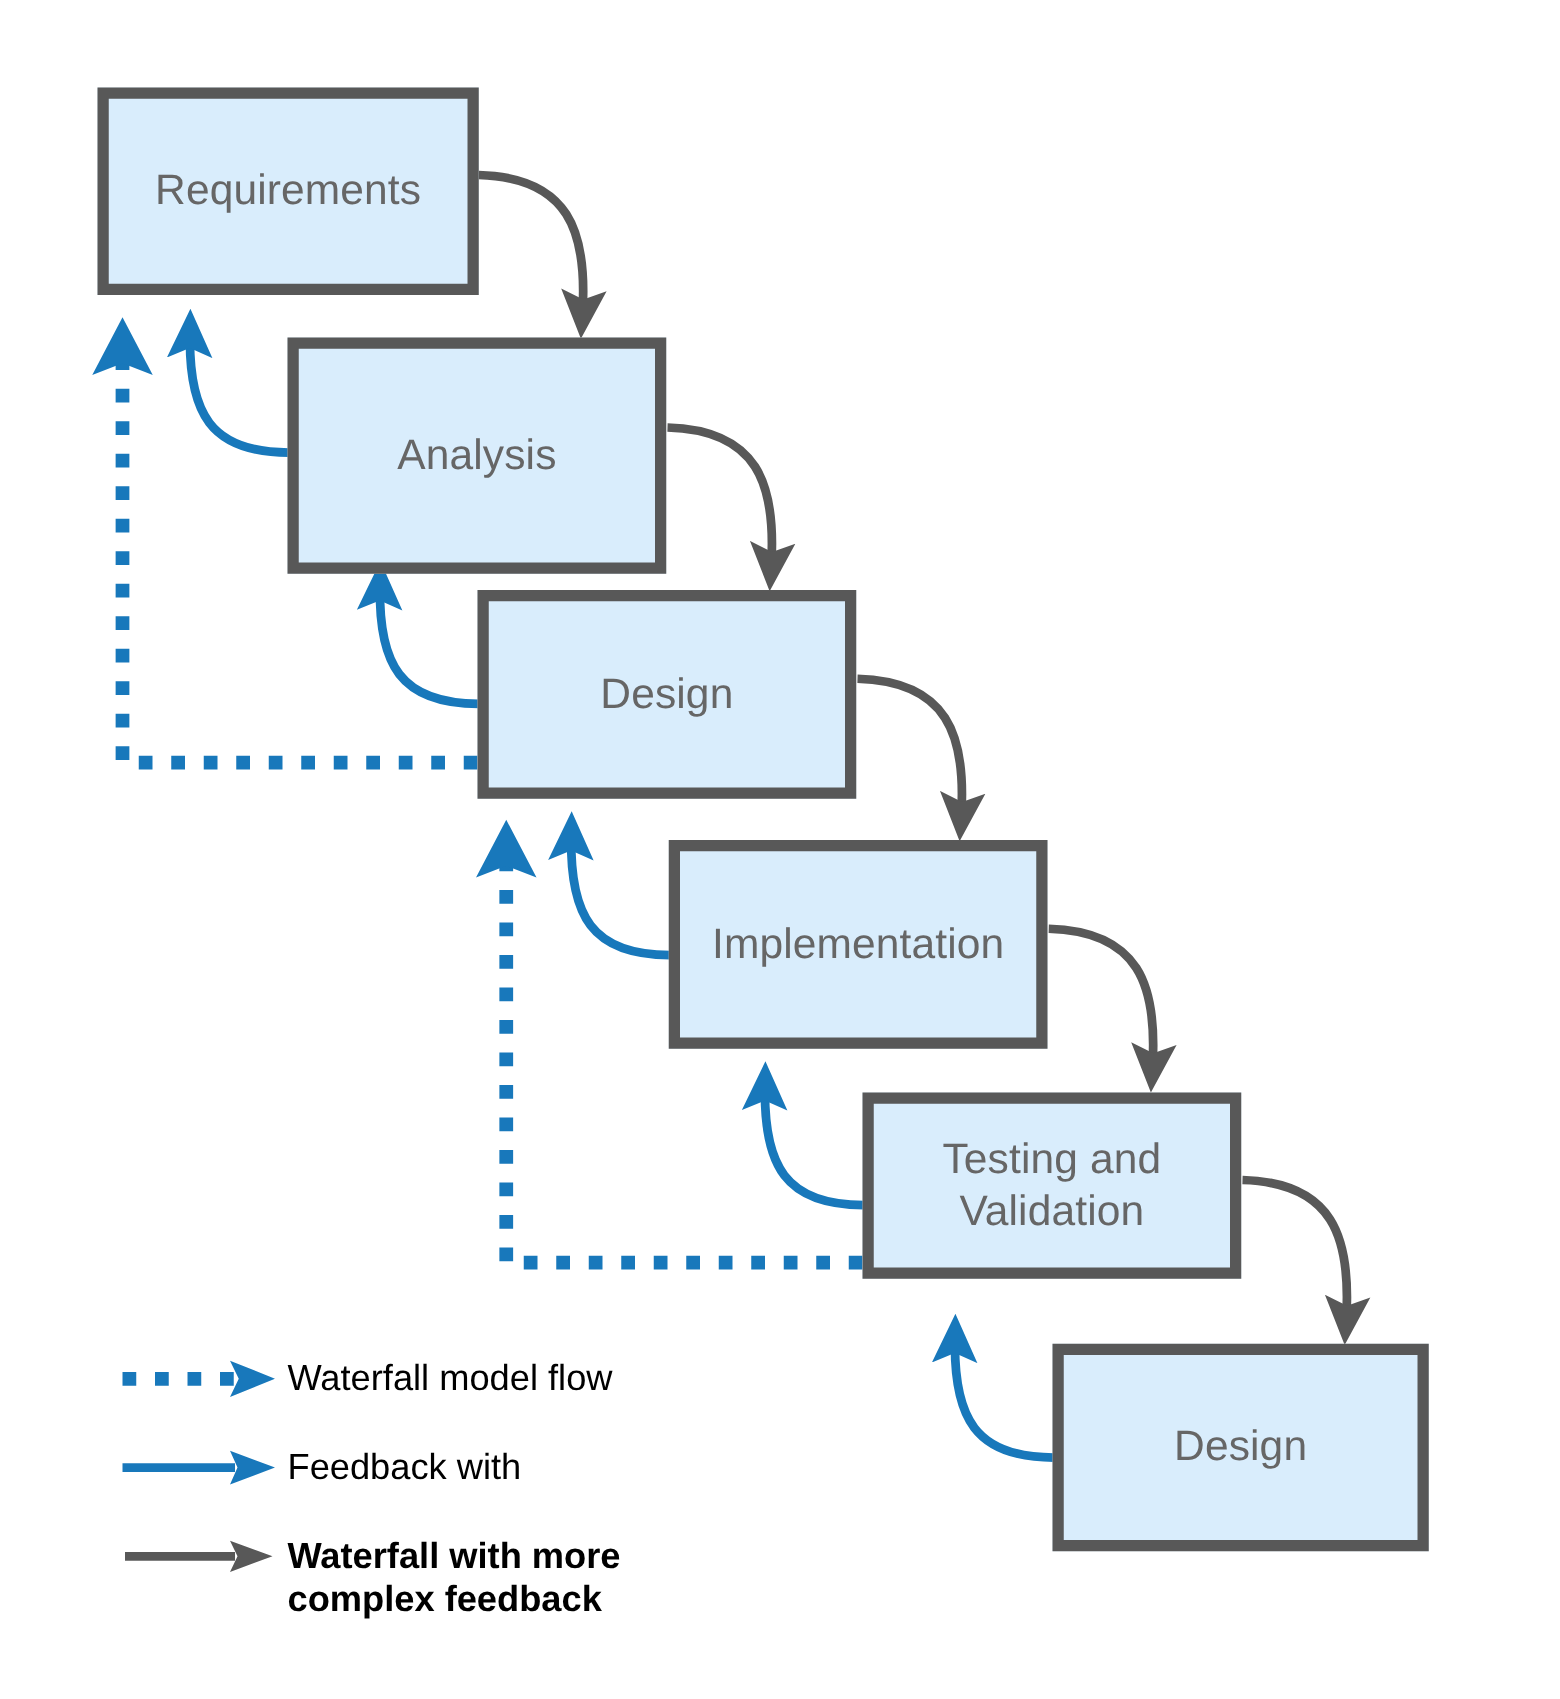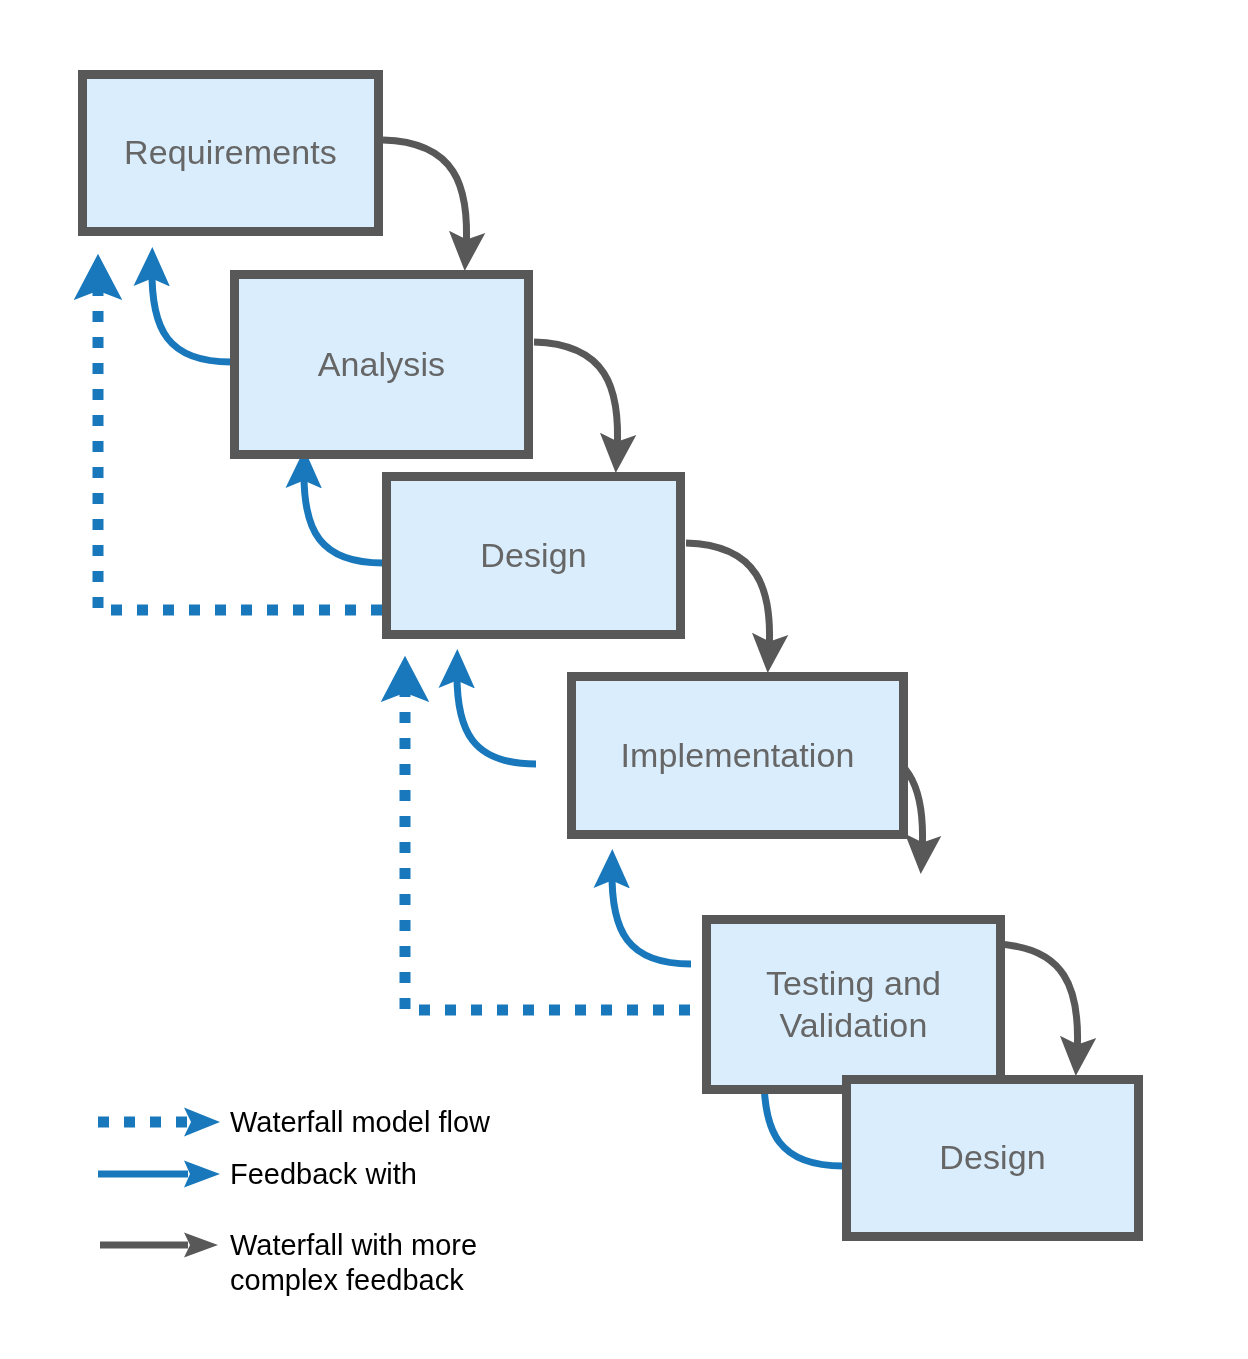--- a/index.html
+++ b/index.html
@@ -117,56 +117,56 @@
   </div>
 
   <div class="stage-box" style="left:230px; top:270px; width:303px; height:189px;">
     <span class="stage-label">Analysis</span>
   </div>
 
   <div class="stage-box" style="left:382px; top:472px; width:303px; height:167px;">
     <span class="stage-label">Design</span>
   </div>
 
-  <div class="stage-box" style="left:567px; top:672px; width:341px; height:167px;text-align:right;">
+  <div class="stage-box" style="left:535px; top:672px; width:303px; height:167px;text-align:right;">
     <span class="stage-label">Implementation</span>
   </div>
 
-  <div class="stage-box" style="left:690px; top:915px; width:303px; height:179px;margin-left:12px;">
+  <div class="stage-box" style="left:690px; top:874px; width:303px; height:149px;">
     <span class="stage-label">Testing and
 Validation</span>
   </div>
 
   <div class="stage-box" style="left:842px; top:1075px; width:301px; height:166px;">
     <span class="stage-label">Design</span>
   </div>
 
   <div class="legend">
 
-    <div class="legend-row" style="top:8px; left:0;margin-top:19px;">
+    <div class="legend-row" style="top:8px; left:0;">
       <span class="legend-swatch">
         <svg width="128" height="34" viewBox="0 0 128 34" xmlns="http://www.w3.org/2000/svg">
           <path d="M2,17 L92,17" fill="none" stroke="#1878bb" stroke-width="11" stroke-dasharray="11 15" stroke-linecap="butt"></path>
           <path d="M88,2.5 L124,17 L88,31.5 L95,17 Z" fill="#1878bb"></path>
         </svg>
       </span>
       <span class="legend-text">Waterfall model flow</span>
     </div>
 
     <div class="legend-row" style="top:79px; left:0;">
       <span class="legend-swatch">
         <svg width="128" height="34" viewBox="0 0 128 34" xmlns="http://www.w3.org/2000/svg">
           <path d="M2,17 L92,17" fill="none" stroke="#1878bb" stroke-width="7" stroke-linecap="butt"></path>
           <path d="M88,3.5 L124,17 L88,30.5 L94,17 Z" fill="#1878bb"></path>
         </svg>
       </span>
       <span class="legend-text">Feedback with</span>
     </div>
 
-    <div class="legend-row" style="top:150px; left:0;">
+    <div class="legend-row" style="top:150px; left:0;font-weight:bold;">
       <span class="legend-swatch">
         <svg width="128" height="34" viewBox="0 0 128 34" xmlns="http://www.w3.org/2000/svg">
           <path d="M4,17 L92,17" fill="none" stroke="#585858" stroke-width="7" stroke-linecap="butt"></path>
           <path d="M88,4.5 L122,17 L88,29.5 L94,17 Z" fill="#585858"></path>
         </svg>
       </span>
       <span class="legend-text">Waterfall with more
 complex feedback</span>
     </div>
 

